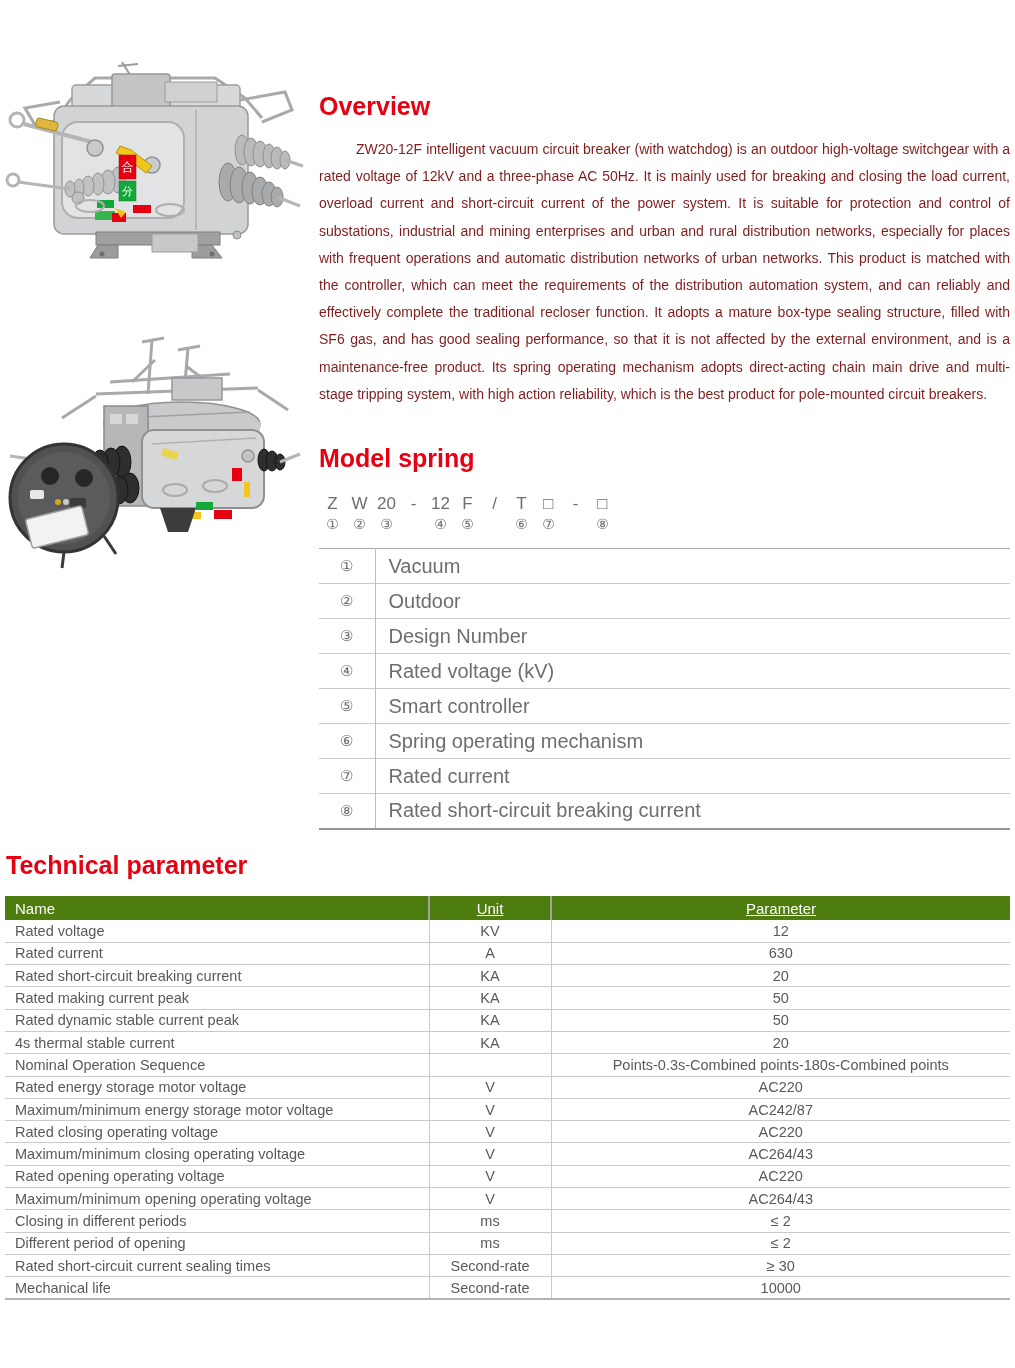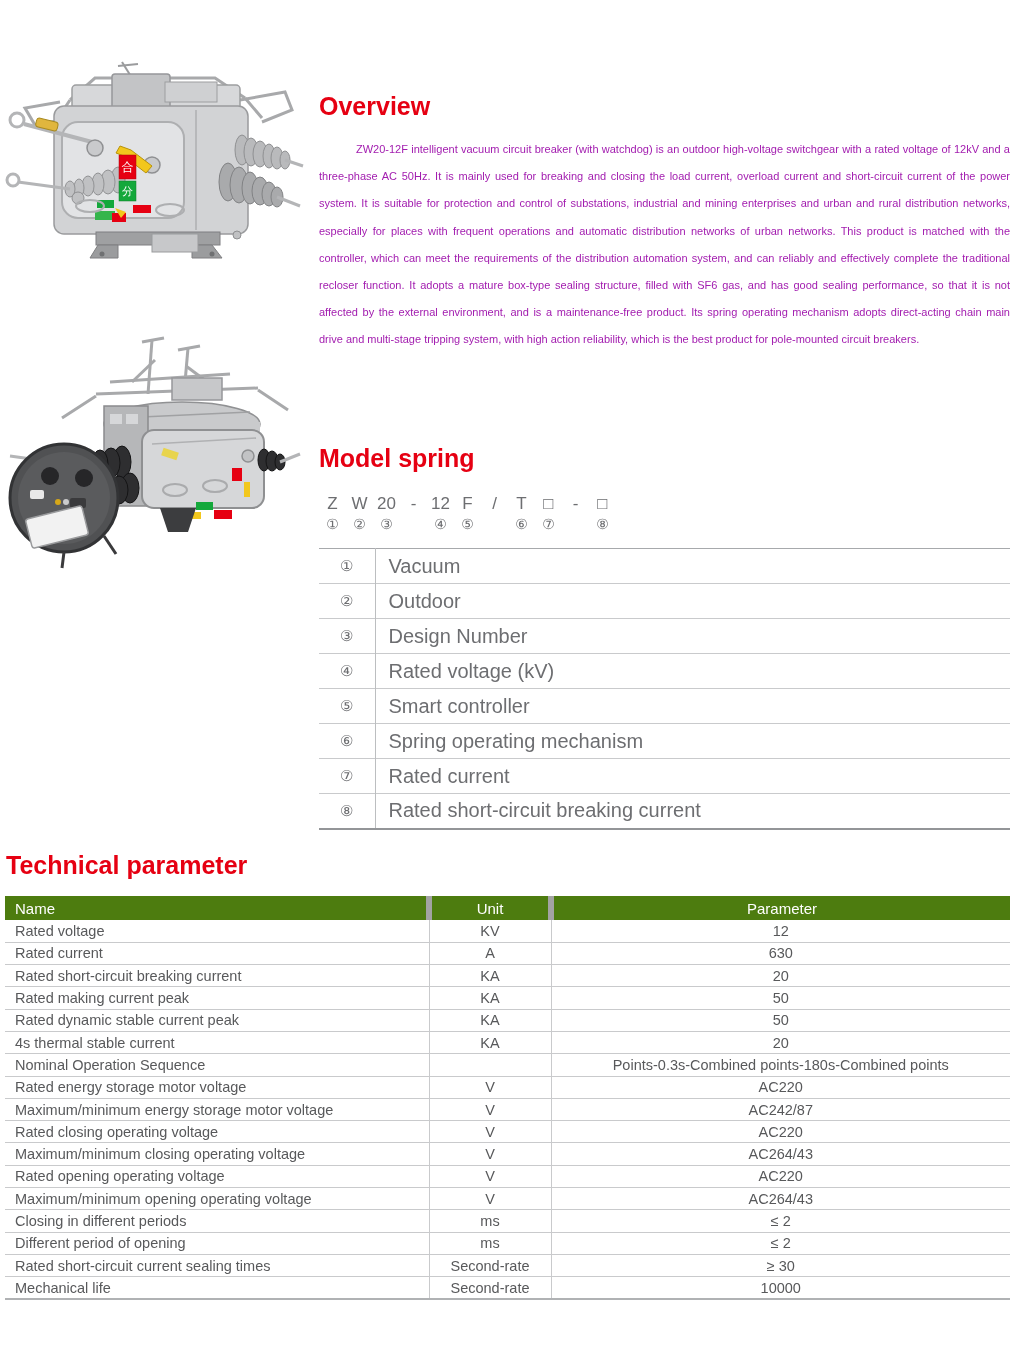--- a/index.html
+++ b/index.html
@@ -10,42 +10,42 @@
   }
   .red-heading {
     color:#e60012; font-size:25px; font-weight:bold; letter-spacing:0;
   }
   
   .photo1 { position:absolute; left:0; top:30px; width:305px; height:275px; }
   .photo2 { position:absolute; left:0; top:322px; width:302px; height:252px; }
   
   .overview { position:absolute; left:319px; top:48px; width:691px;margin-top:44px; }
   .overview p {
-    margin-top:15px; font-size:11px; line-height:27.2px; color:#a21caf;
+    margin-top:15px; font-size:14px; line-height:27.2px; color:#7f1d1d;
     text-align:justify; text-indent:37px;
   }
   
   .model { position:absolute; left:319px; top:444px; width:691px; }
   .model-code { margin-top:21px; display:flex; align-items:flex-start; }
   .code-col { min-width:27px; text-align:center; display:flex; flex-direction:column; align-items:center; }
   .code-sym { font-size:17px; color:#6d6e71; line-height:20px; height:22px; }
   .code-idx { font-size:14px; color:#6d6e71; line-height:16px; height:18px; }
   .model-table { width:100%; margin-top:14px; border-collapse:collapse; border-top:1px solid #a7a9ac; border-bottom:2px solid #939598; }
   .model-table td { height:35px; font-size:20px; color:#6d6e71; border-top:1px solid #c9cacc; }
   .model-table tr:first-child td { border-top:none; }
   .model-table td.no { width:56px; text-align:center; border-right:1px solid #bcbec0; font-size:15px; }
   .model-table td.meaning { padding-left:13px; }
   
   .technical { position:absolute; left:5px; top:851px; width:1005px; }
   .technical .red-heading { margin-left:1px; }
   .tech-table { width:100%; margin-top:16px; border-collapse:collapse; border-bottom:2px solid #b0b2b4; }
   .tech-table thead th {
     background:#4d7c0f; color:#ffffff; font-weight:normal; font-size:15px; height:24px;
   }
-  .tech-table thead th + th { border-left:6px solid #a3a3a3; }
+  .tech-table thead th + th { border-left:2px solid #a3a3a3;text-decoration:underline; }
   .tech-table th.h-name { text-align:left; padding-left:10px; }
   .tech-table td { height:22.3px; font-size:14.5px; color:#58595b; border-top:1px solid #c9cacc; }
   .tech-table tbody tr:first-child td { border-top:none; }
   .tech-table td.c-name { width:424px; padding-left:10px; text-align:left; }
   .tech-table td.c-unit { width:122px; text-align:center; border-left:1px solid #c9cacc; border-right:1px solid #c9cacc; }
   .tech-table td.c-param { text-align:center; }
 </style>
 </head>
 <body>
 

